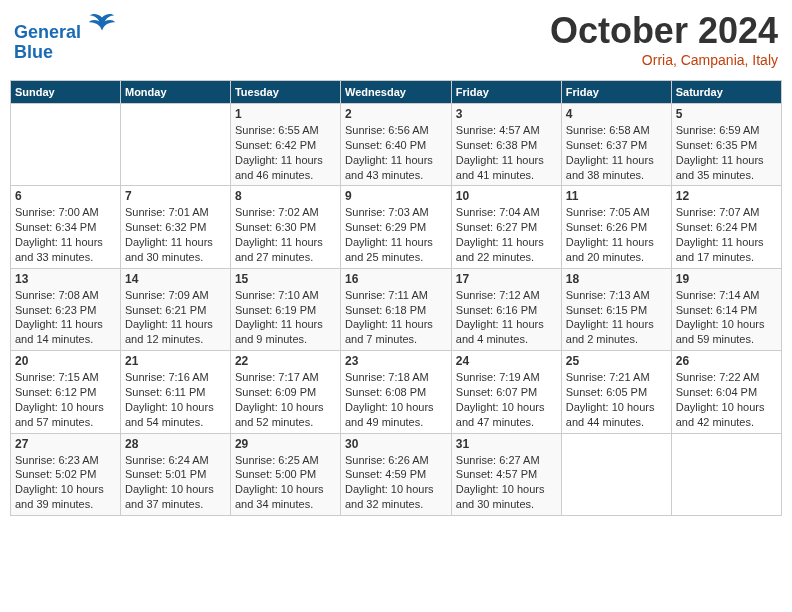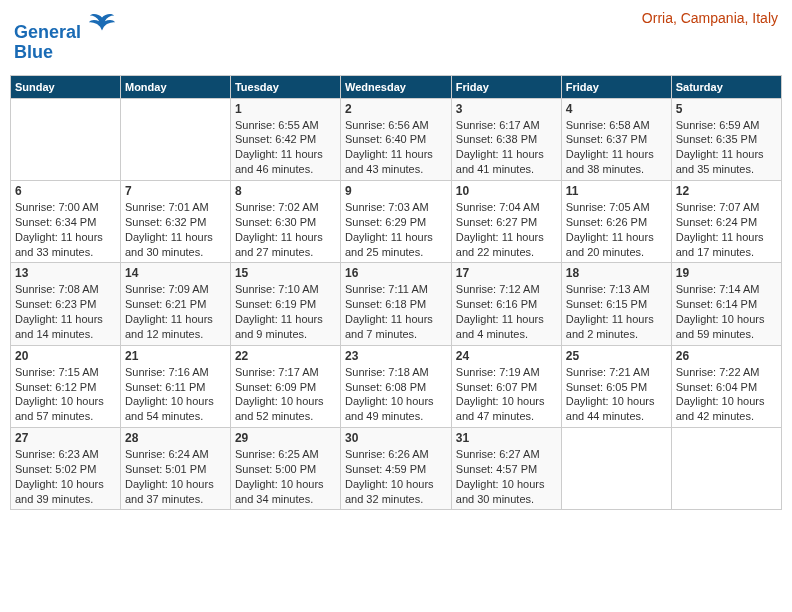--- a/index.html
+++ b/index.html
@@ -100,20 +100,21 @@
       <div class="logo-text">
         <span>General</span>
         <svg class="logo-icon" viewBox="0 0 30 30">
           <path d="M15 8 C18 4, 26 3, 28 6 C24 6, 20 8, 18 12 C22 10, 27 10, 29 13 C25 13, 20 14, 17 18 L15 22 L13 18 C10 14, 5 13, 1 13 C3 10, 8 10, 12 12 C10 8, 6 6, 2 6 C4 3, 12 4, 15 8Z" fill="#1a6bb5"></path>
         </svg>
       </div>
       <div class="logo-text"><span style="color:#1a6bb5;">Blue</span></div>
     </div>
   </div>
   <div class="title-block">
+    <div class="month-title">October 2024</div>
     <div class="location">Orria, Campania, Italy</div>
   </div>
 </div>
 
 <table>
   <thead>
     <tr>
     <th>Sunday</th>
         <th>Monday</th>
         <th>Tuesday</th>
@@ -134,21 +135,21 @@
 Daylight: 11 hours and 46 minutes.</div>
         </td>
         <td>
           <span class="day-num">2</span>
           <div class="day-detail">Sunrise: 6:56 AM
 Sunset: 6:40 PM
 Daylight: 11 hours and 43 minutes.</div>
         </td>
         <td>
           <span class="day-num">3</span>
-          <div class="day-detail">Sunrise: 6:17 AM
+          <div class="day-detail">Sunrise: 4:57 AM
 Sunset: 6:38 PM
 Daylight: 11 hours and 41 minutes.</div>
         </td>
         <td>
           <span class="day-num">4</span>
           <div class="day-detail">Sunrise: 6:58 AM
 Sunset: 6:37 PM
 Daylight: 11 hours and 38 minutes.</div>
         </td>
         <td>

